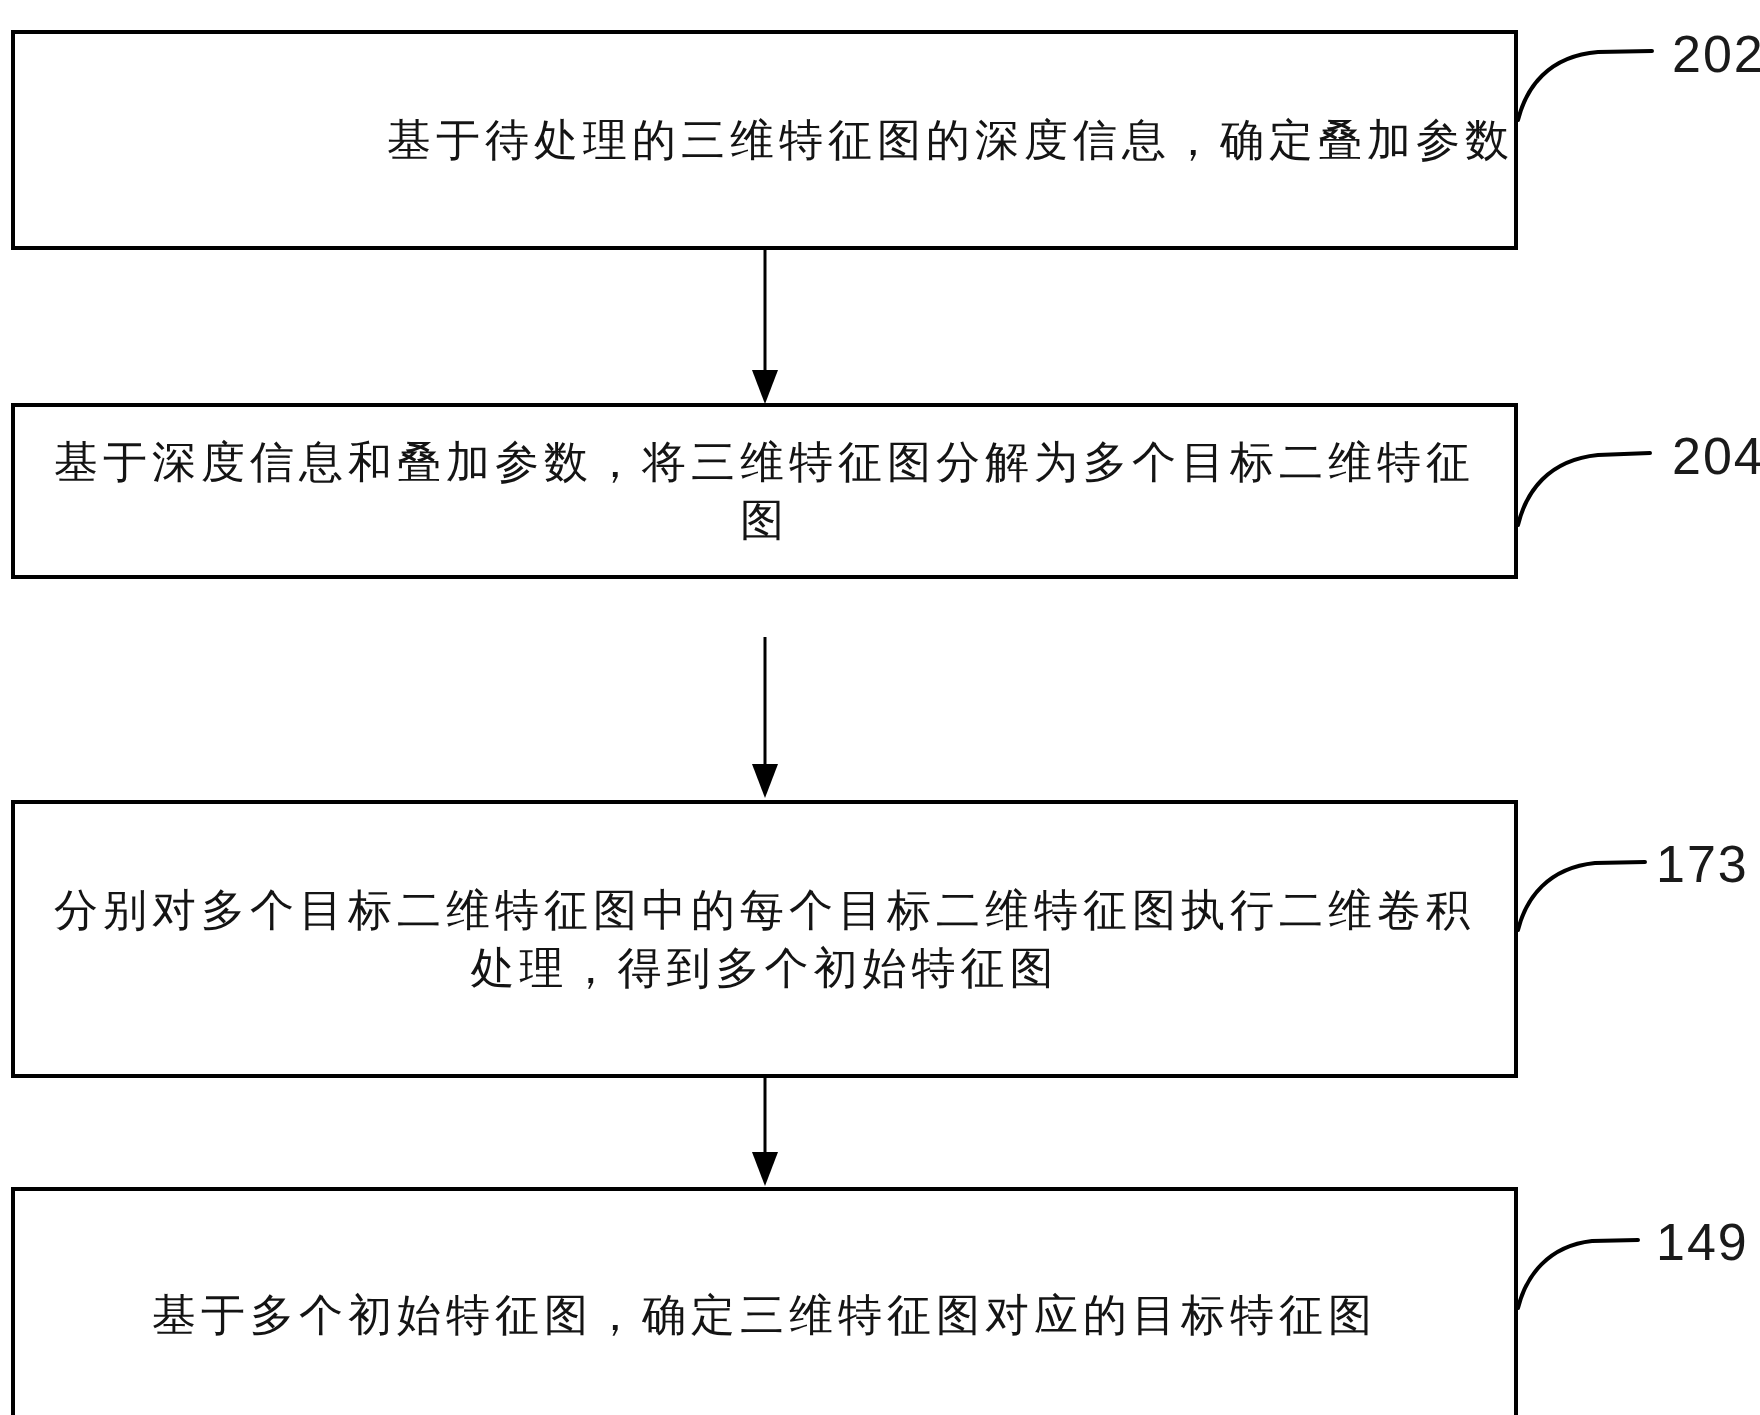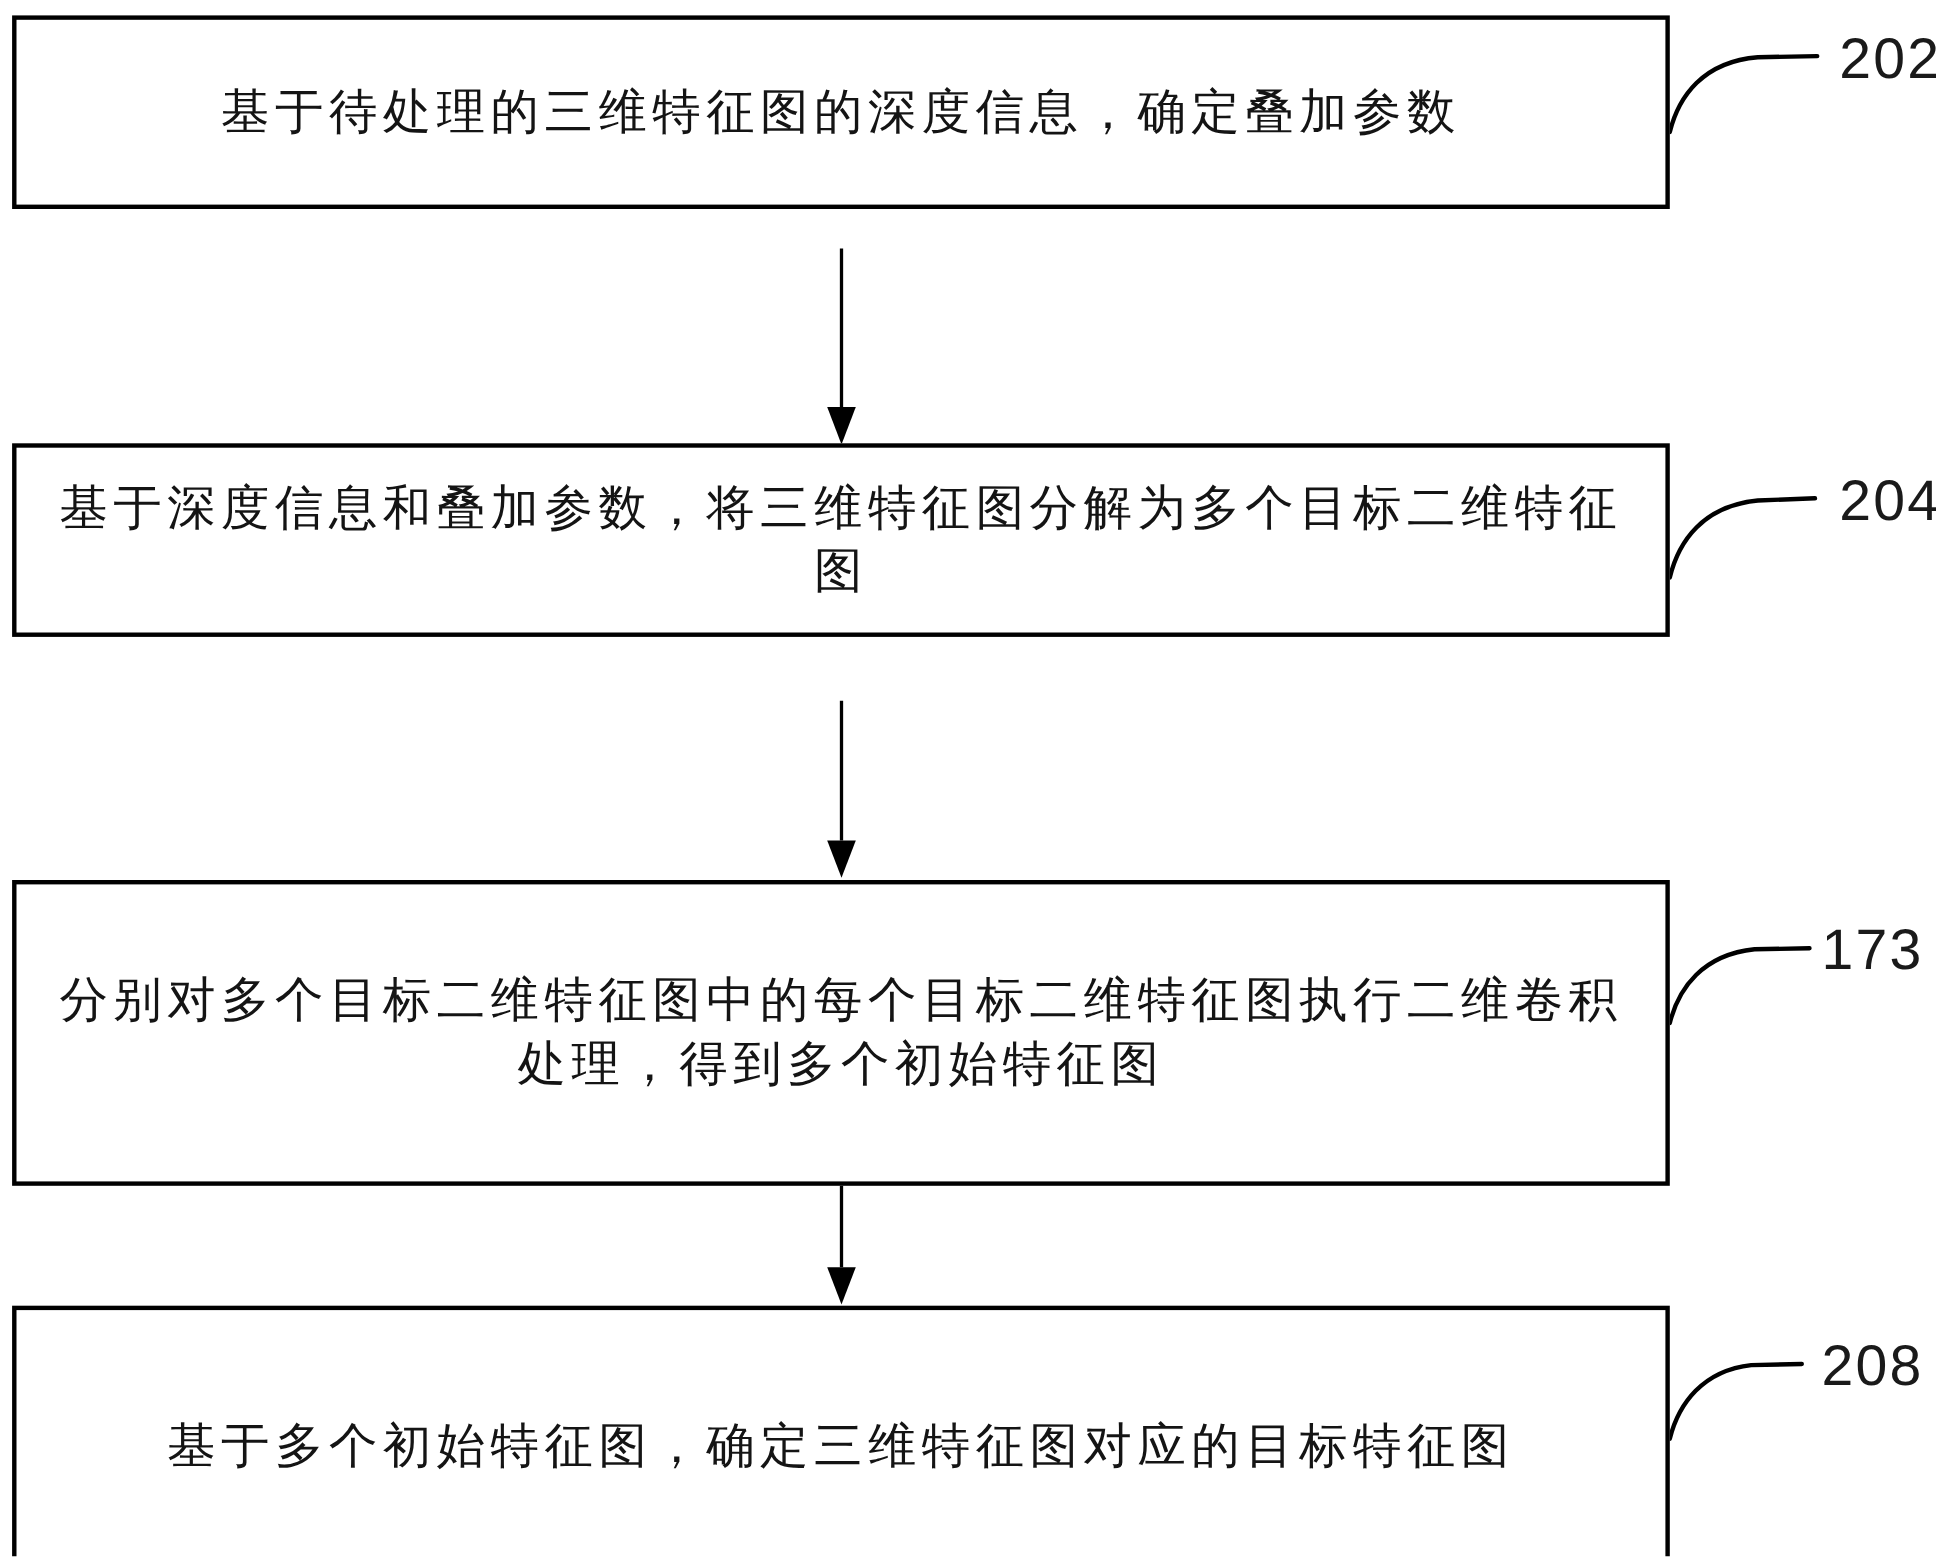--- a/index.html
+++ b/index.html
@@ -39,21 +39,21 @@
     text-align: center;
     color: #141414;
     font-size: 44px;
     letter-spacing: 5px;
     line-height: 58px;
     white-space: nowrap;
   }
   .step-text .line {
     display: block;
   }
-  .box-202 { top: 14px;   height: 176px; }
+  .box-202 { top: 30px;   height: 220px; align-items: flex-end; }
   .box-204 { top: 403px;  height: 176px; }
   .box-206 { top: 800px;  height: 278px; }
   .box-208 { top: 1187px; height: 255px; }
   .ref-label {
     position: absolute;
     color: #1a1a1a;
     font-family: "Liberation Sans", sans-serif;
     font-size: 52px;
     line-height: 52px;
     letter-spacing: 2px;
@@ -118,15 +118,15 @@
       <span class="line">处理，得到多个初始特征图</span>
     </div>
   </div>
   <div class="ref-label label-206">173</div>
 
   <div class="step-box box-208">
     <div class="step-text">
       <span class="line">基于多个初始特征图，确定三维特征图对应的目标特征图</span>
     </div>
   </div>
-  <div class="ref-label label-208">208</div>
+  <div class="ref-label label-208">149</div>
 
 </div>
 
 </body></html>

